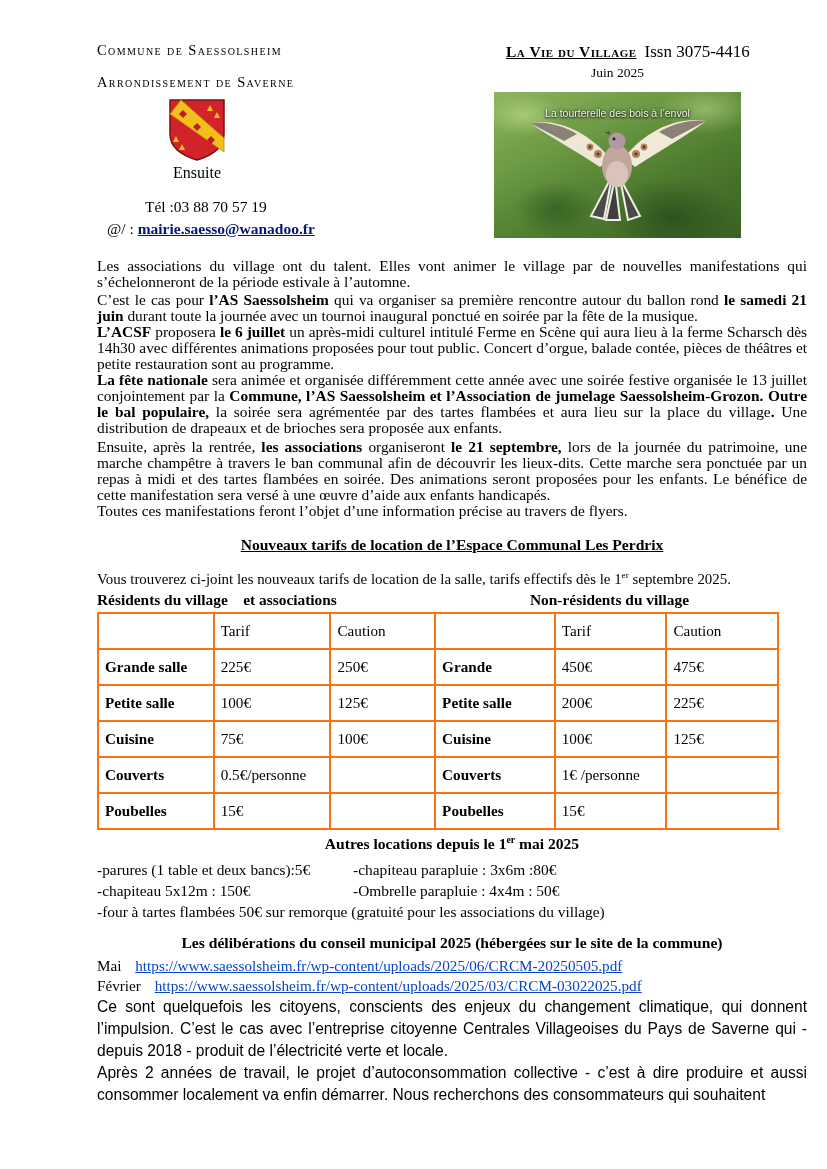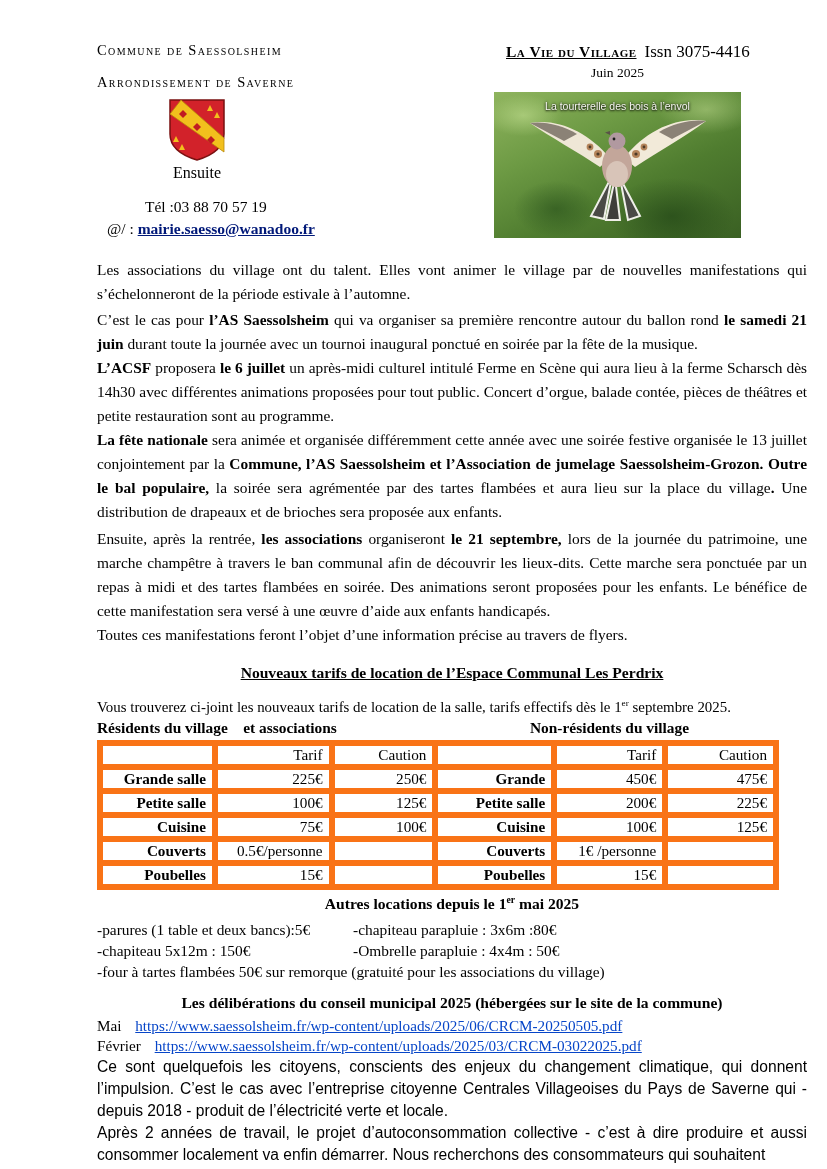--- a/index.html
+++ b/index.html
@@ -32,46 +32,46 @@
     position:relative; width:247px; height:146px; margin-top:11px; overflow:hidden;
     background:
       radial-gradient(55px 30px at 12% 16%, rgba(200,228,150,.55), transparent 70%),
       radial-gradient(70px 35px at 86% 12%, rgba(205,230,155,.45), transparent 70%),
       radial-gradient(90px 55px at 72% 85%, rgba(25,60,18,.55), transparent 70%),
       radial-gradient(60px 40px at 25% 80%, rgba(30,70,22,.5), transparent 70%),
       linear-gradient(155deg,#8fb45e 0%,#6d9a44 32%,#4f7c2f 62%,#3a6023 100%);
   }
   .photo svg { position:absolute; left:0; top:0; }
   .photo-caption {
-    position:absolute; top:8px; left:0; width:100%; text-align:center; z-index:2;
+    position:absolute; top:15px; left:0; width:100%; text-align:center; z-index:2;
     color:#f4f4ee; font-family:"Liberation Sans", sans-serif; font-size:10.5px;
     text-shadow:0 0 3px rgba(0,0,0,.85), 0 1px 2px rgba(0,0,0,.7);
   }
 
   
   .news { margin-top:20px; }
-  .para { font-size:15.4px; line-height:24px; text-align:justify; }
+  .para { font-size:15.4px; line-height:16px; text-align:justify; }
   .gap-sm { margin-bottom:2px; }
   .gap-md { margin-bottom:3px; }
   sup { font-size:.62em; line-height:0; }
 
   .center-head {
     text-align:center; font-weight:bold; font-size:15.6px; line-height:20px;
     margin-top:16px; margin-bottom:14px;
   }
   .u { text-decoration:underline; }
 
   .intro { font-size:14.9px; line-height:20px; text-align:left; }
 
   .table-captions { position:relative; height:20px; margin-top:2px; font-weight:bold; font-size:15.4px; }
   .cap-left { white-space:pre-wrap; }
   .cap-right { position:absolute; left:433px; top:0; }
 
   table.tarifs { border-collapse:collapse; width:682px; margin-top:1px; font-size:15.2px; border:2px solid #000; }
-  table.tarifs td { border:6px solid #f97316; padding:0 6px; height:20px; vertical-align:middle;text-align:right; }
+  table.tarifs td { border:2px solid #f97316; padding:0 6px; height:36px; vertical-align:middle; }
   table.tarifs td:nth-child(1), table.tarifs td:nth-child(4) { font-weight:bold; }
   table.tarifs tr.hdr td { font-weight:normal; }
 
   .autres-head { margin-top:4px; margin-bottom:5px; }
   .loc-line { font-size:15.4px; line-height:21px; display:flex; }
   .loc-left { display:inline-block; width:256px; }
 
   .delib-head { margin-top:11px; margin-bottom:3px; }
   .link-line { font-size:15.2px; line-height:20px; }
   .month { margin-right:10px; }

